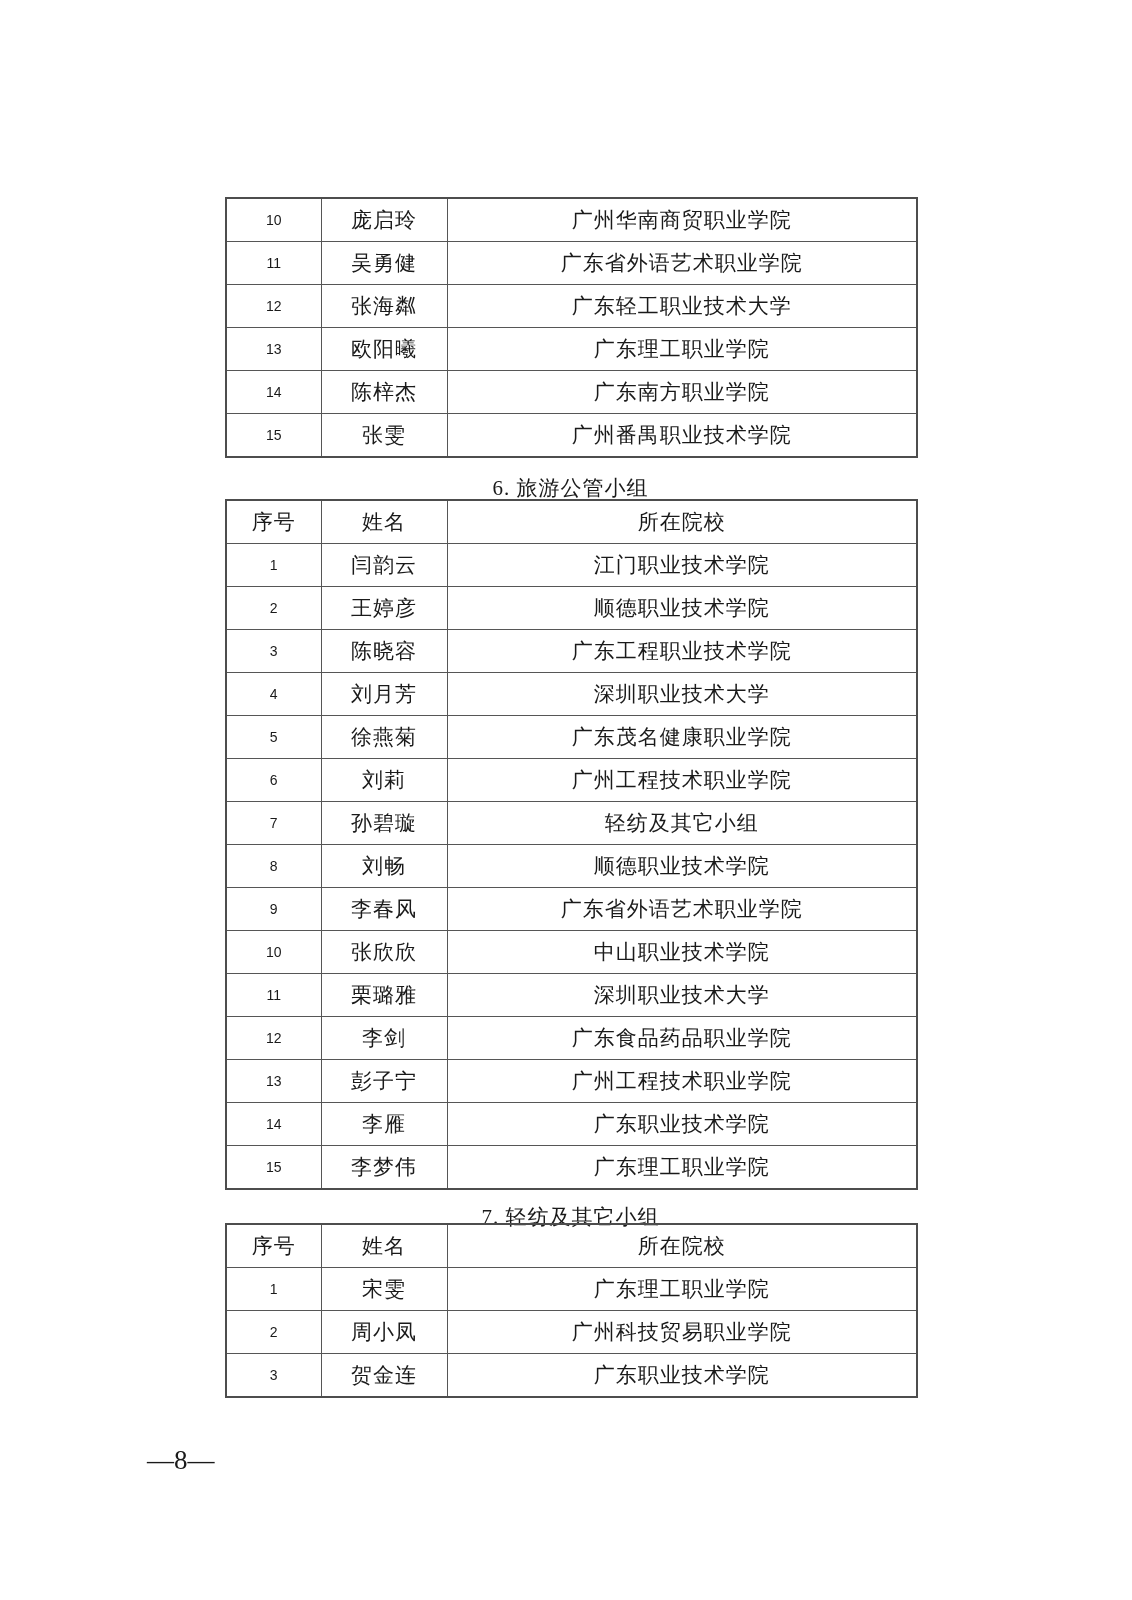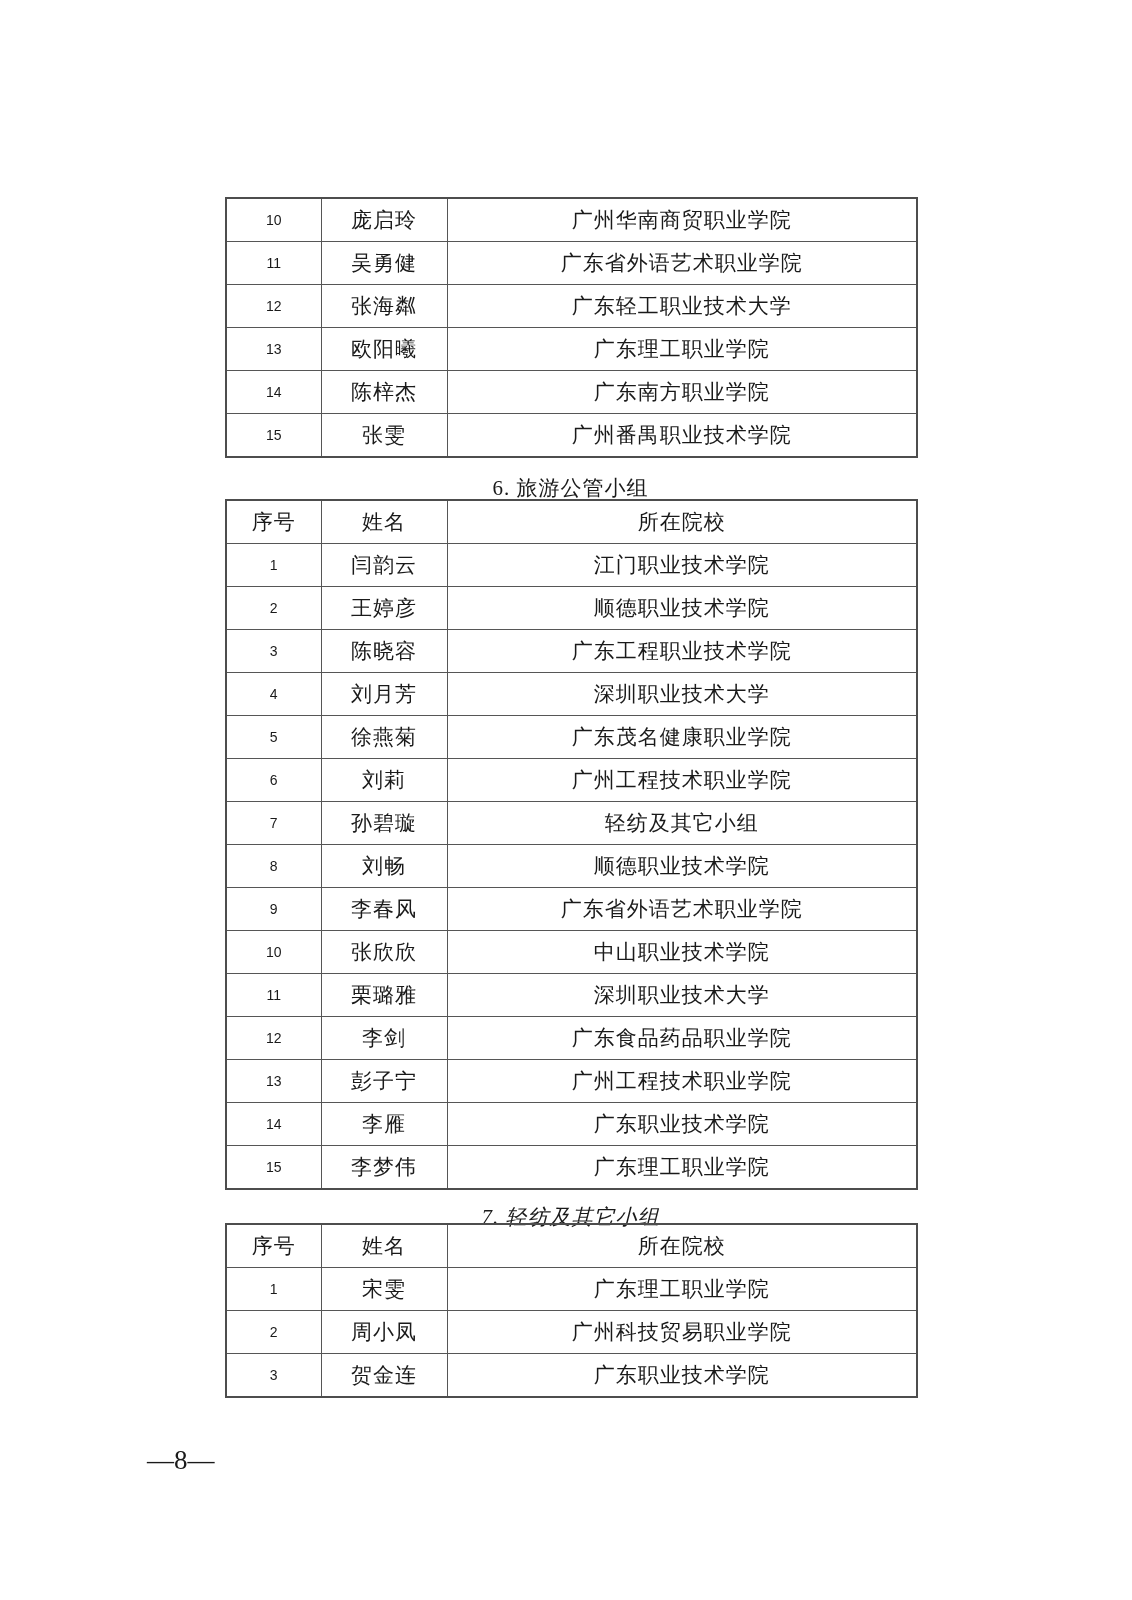--- a/index.html
+++ b/index.html
@@ -53,21 +53,21 @@
     left: 225px;
     width: 691px;
     text-align: center;
     font-size: 21px;
     line-height: 28px;
     height: 28px;
     letter-spacing: 1px;
     margin-top: 12px;
   }
   .title-6 { top: 462px; }
-  .title-7 { top: 1191px; font-style: italic; }
+  .title-7 { top: 1191px; }
   .page-footer {
     position: absolute;
     left: 147px;
     top: 1443px;
     font-size: 27px;
     line-height: 34px;
     color: #1a1a1a;
   }
 </style>
 </head>

